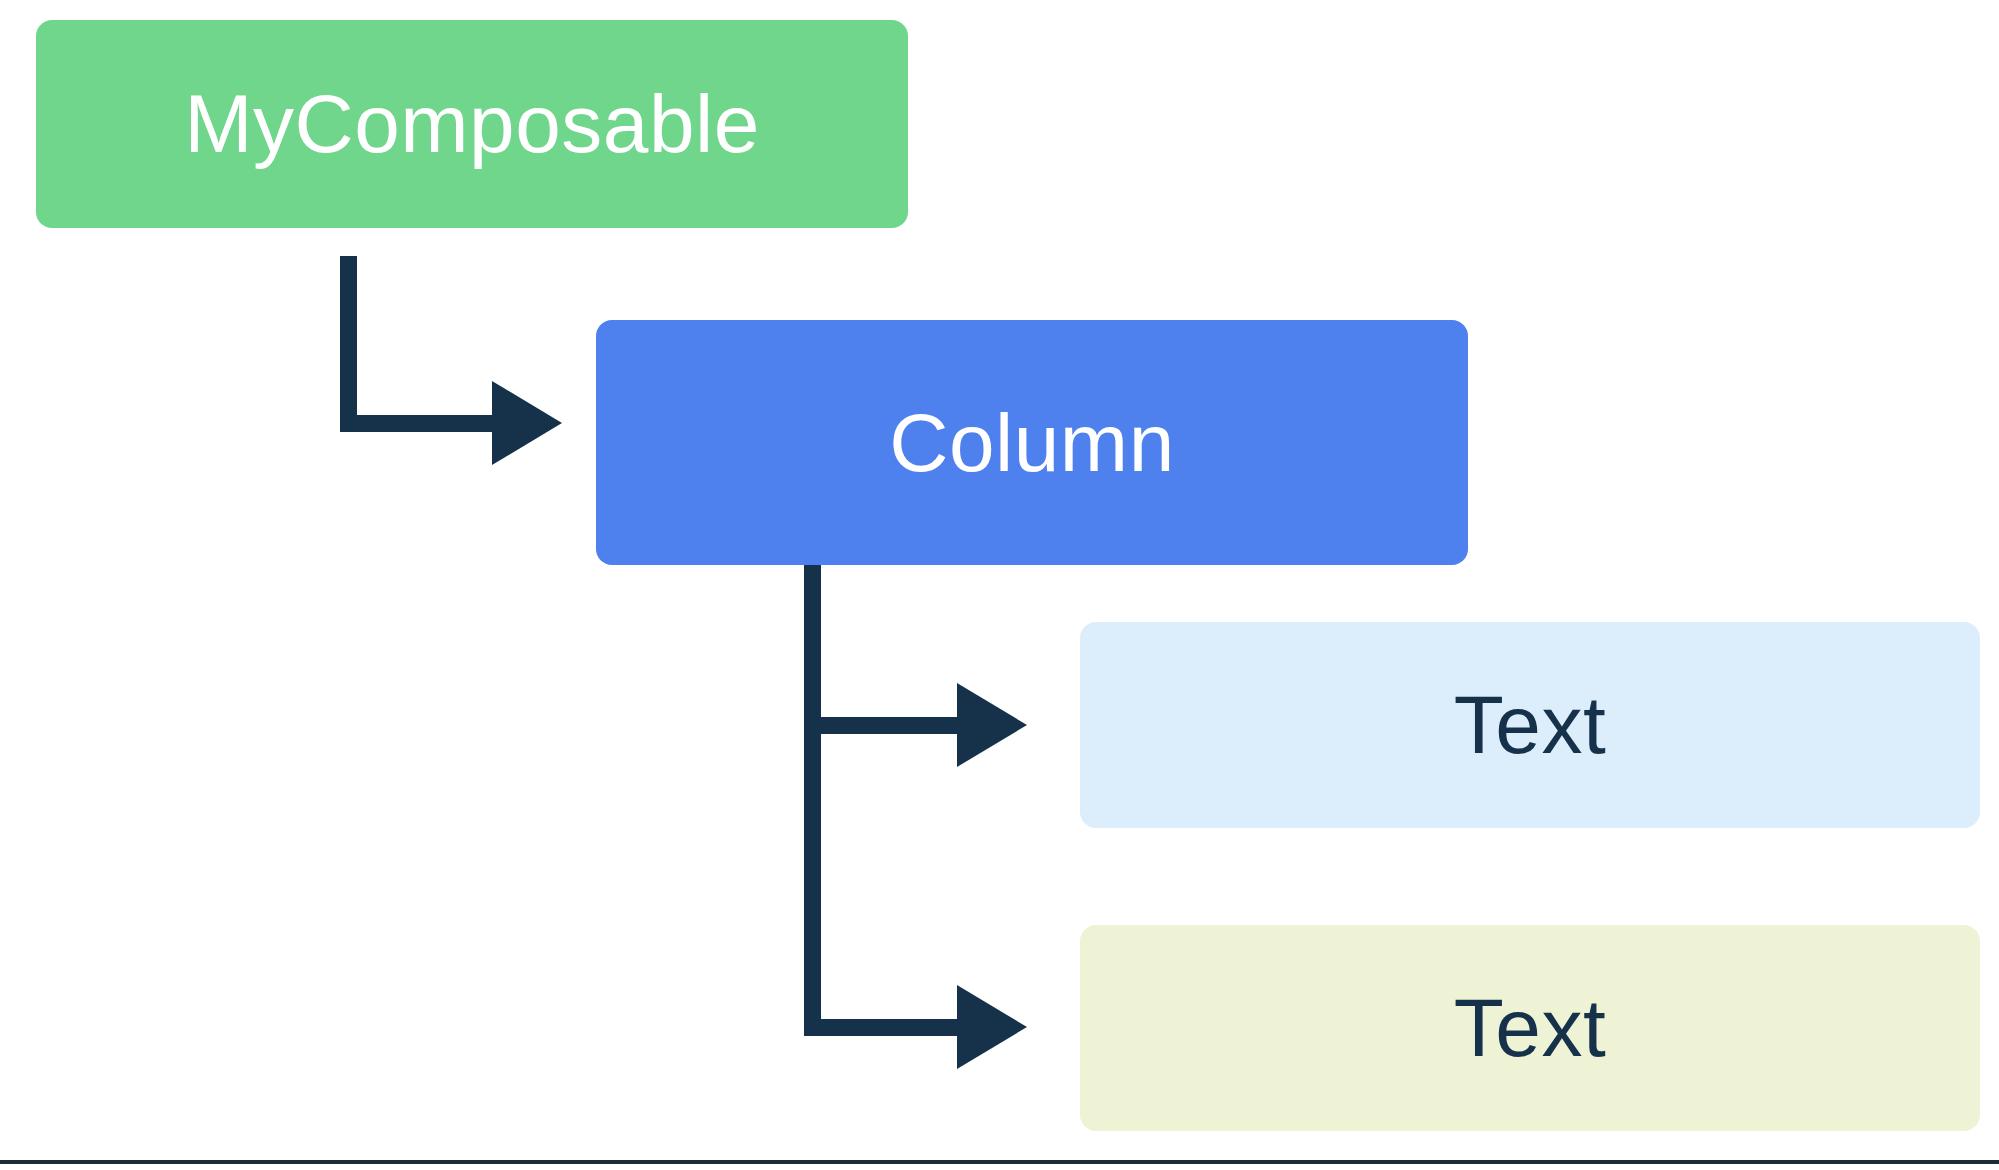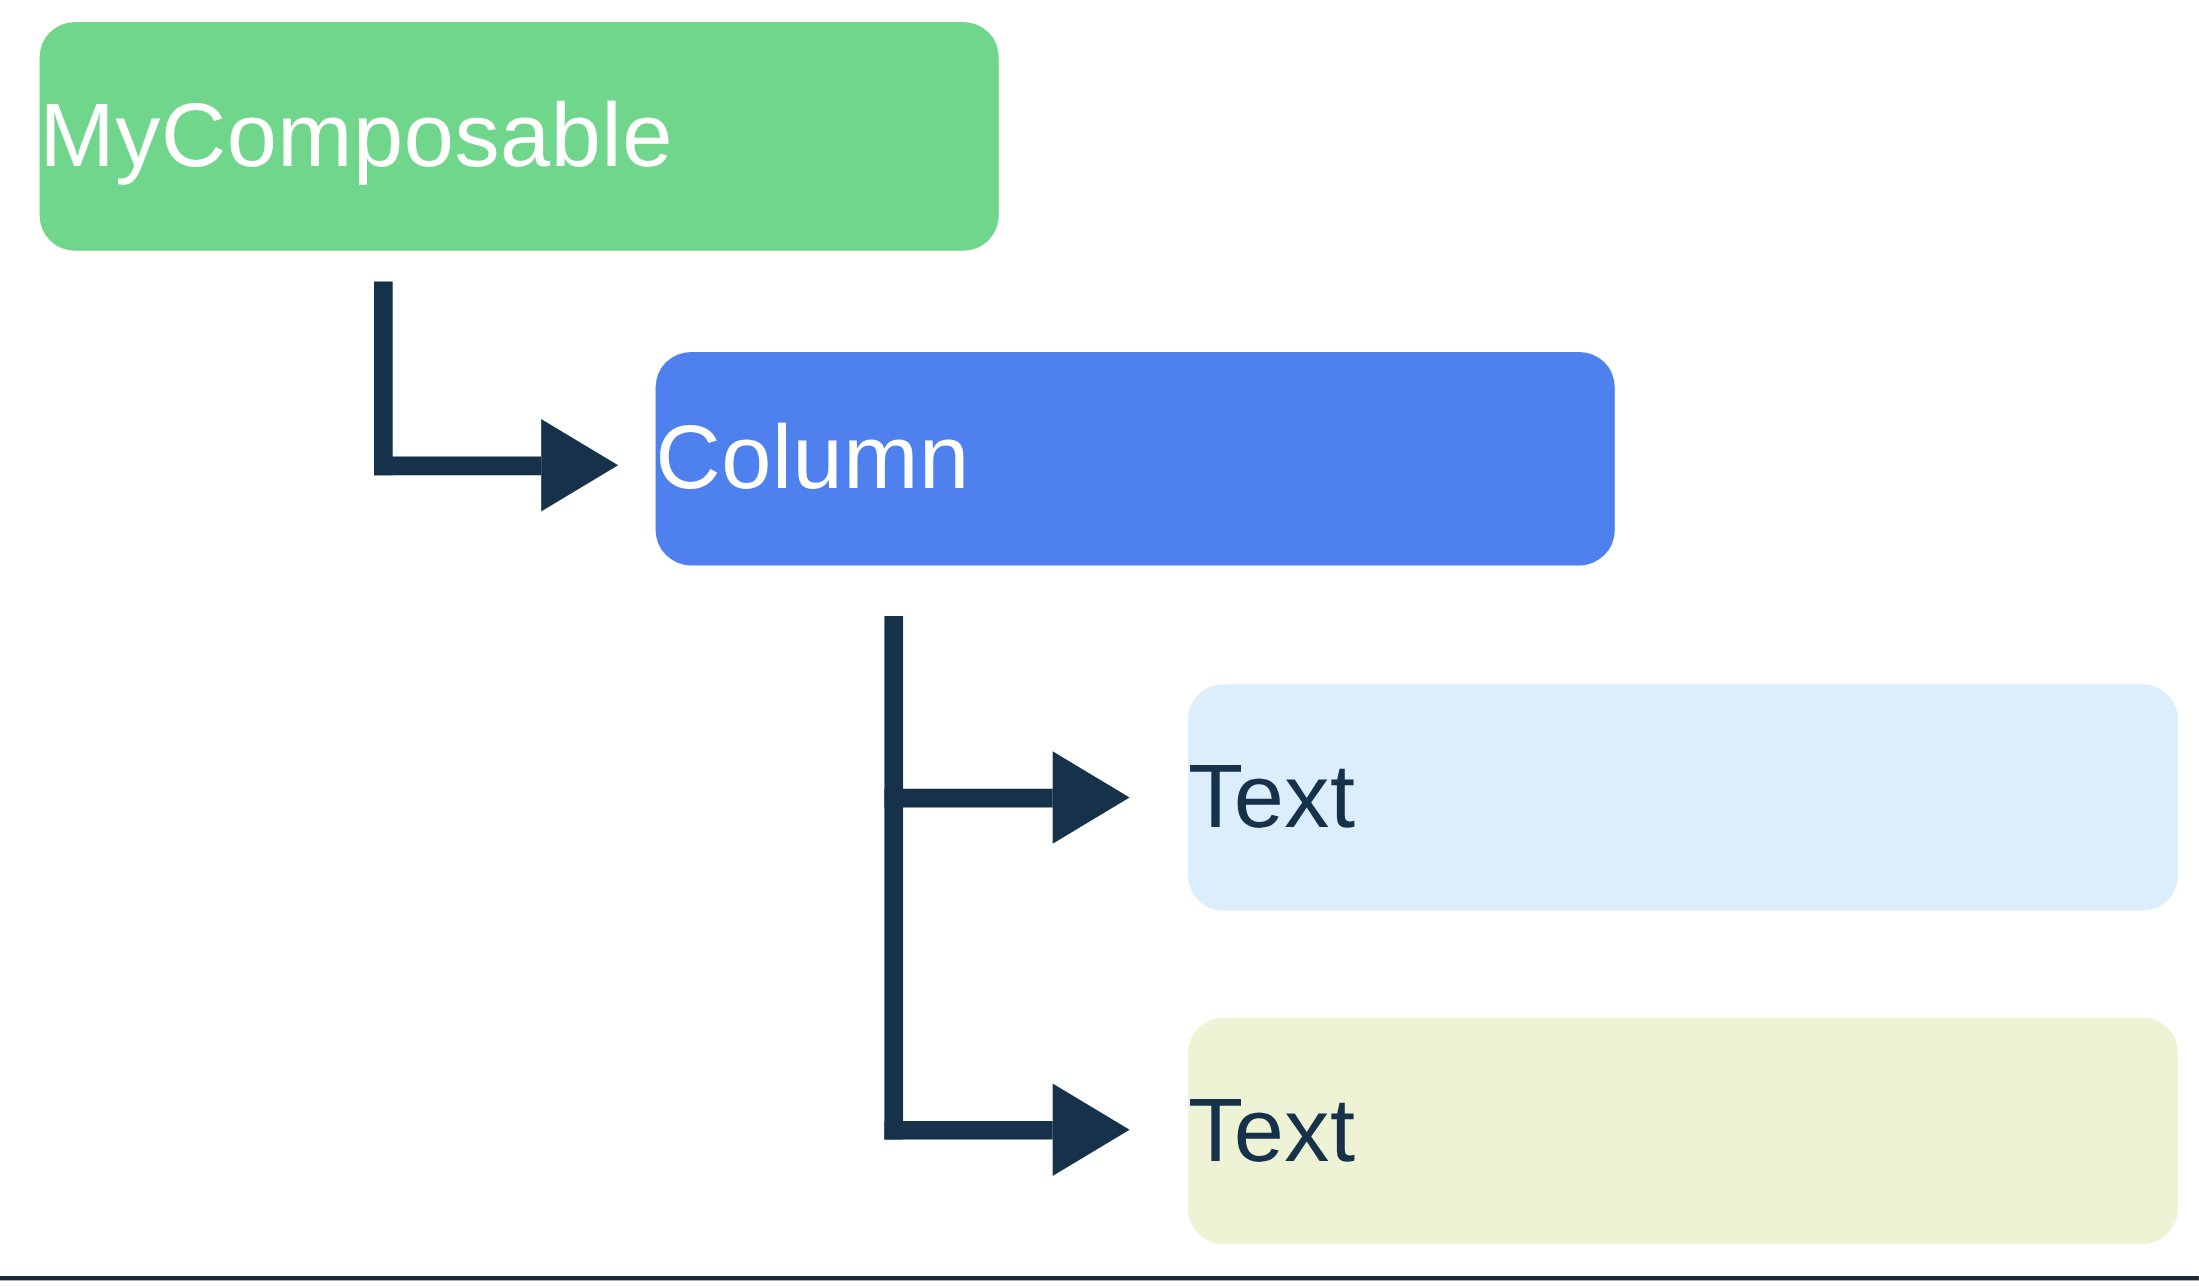--- a/index.html
+++ b/index.html
@@ -15,21 +15,22 @@
     position: relative;
     width: 1999px;
     height: 1170px;
     background: #ffffff;
     overflow: hidden;
   }
   .node {
     position: absolute;
     display: flex;
     align-items: center;
-    border-radius: 32px;
+    justify-content: center;
+    border-radius: 16px;
     box-sizing: border-box;
     line-height: 1;
     white-space: nowrap;
   }
   .node-label {
     display: block;
     font-weight: 400;
     letter-spacing: 0.5px;
   }
 
@@ -44,21 +45,21 @@
   #node-root .node-label {
     color: #ffffff;
     font-size: 82px;
   }
 
   
   #node-column {
     left: 596px;
     top: 320px;
     width: 872px;
-    height: 194px;
+    height: 245px;
     background: #4E80EE;
   }
   #node-column .node-label {
     color: #ffffff;
     font-size: 82px;
   }
 
   
   #node-text-1 {
     left: 1080px;

